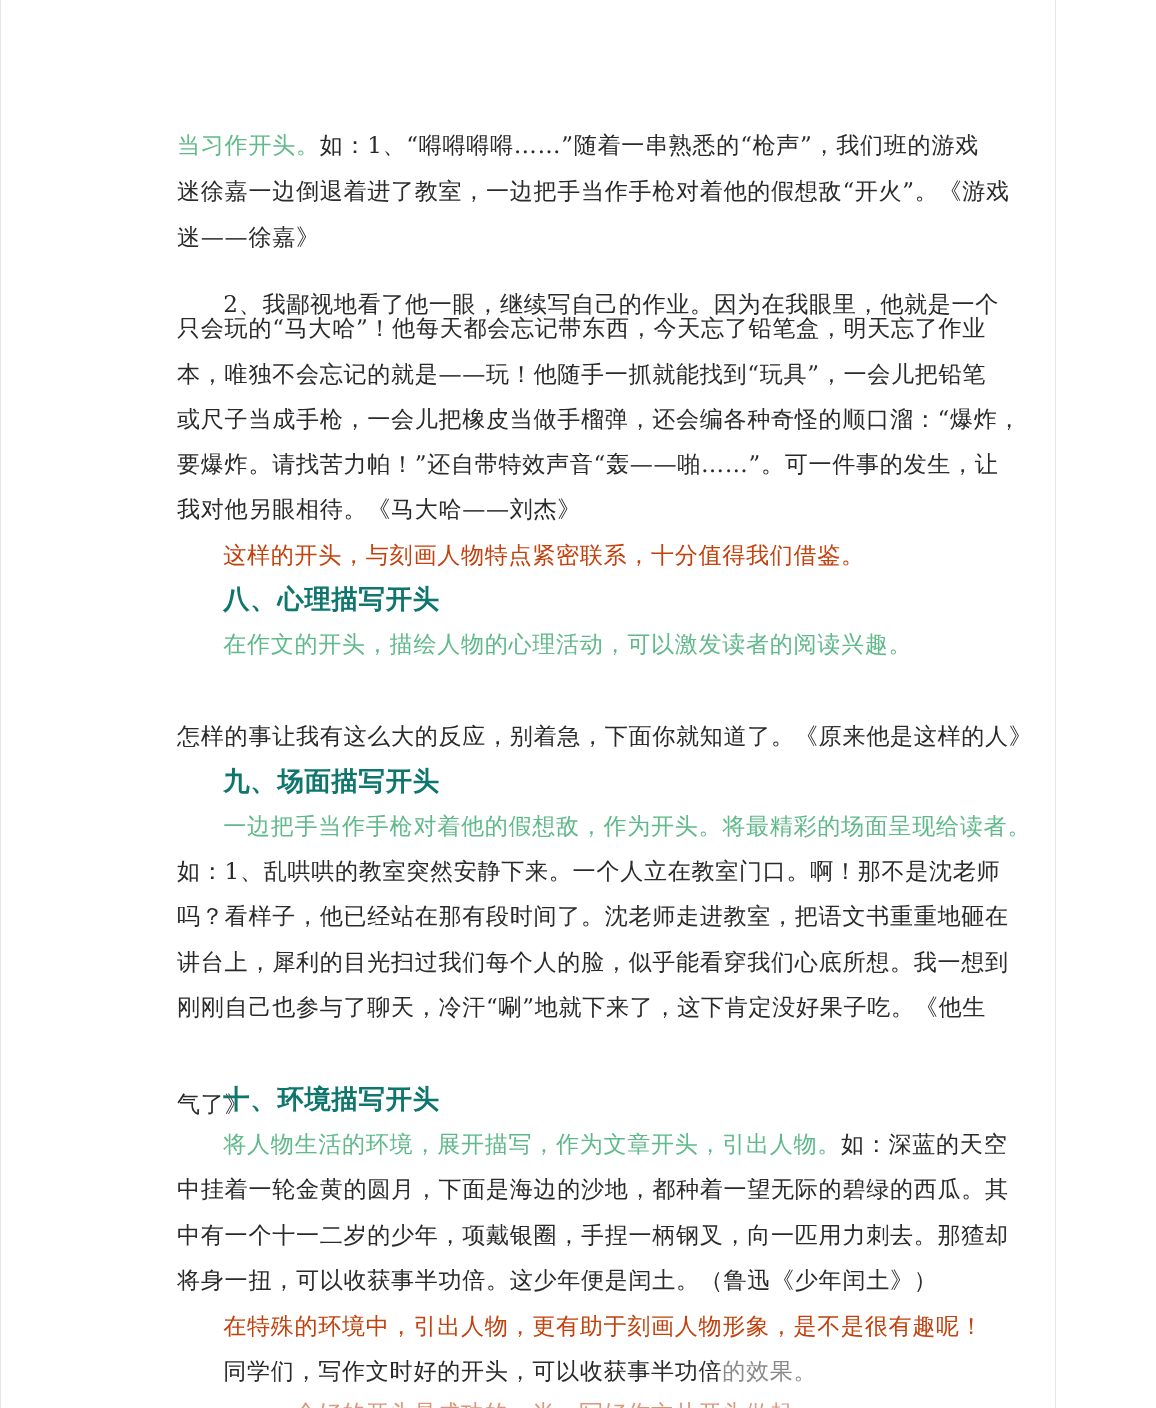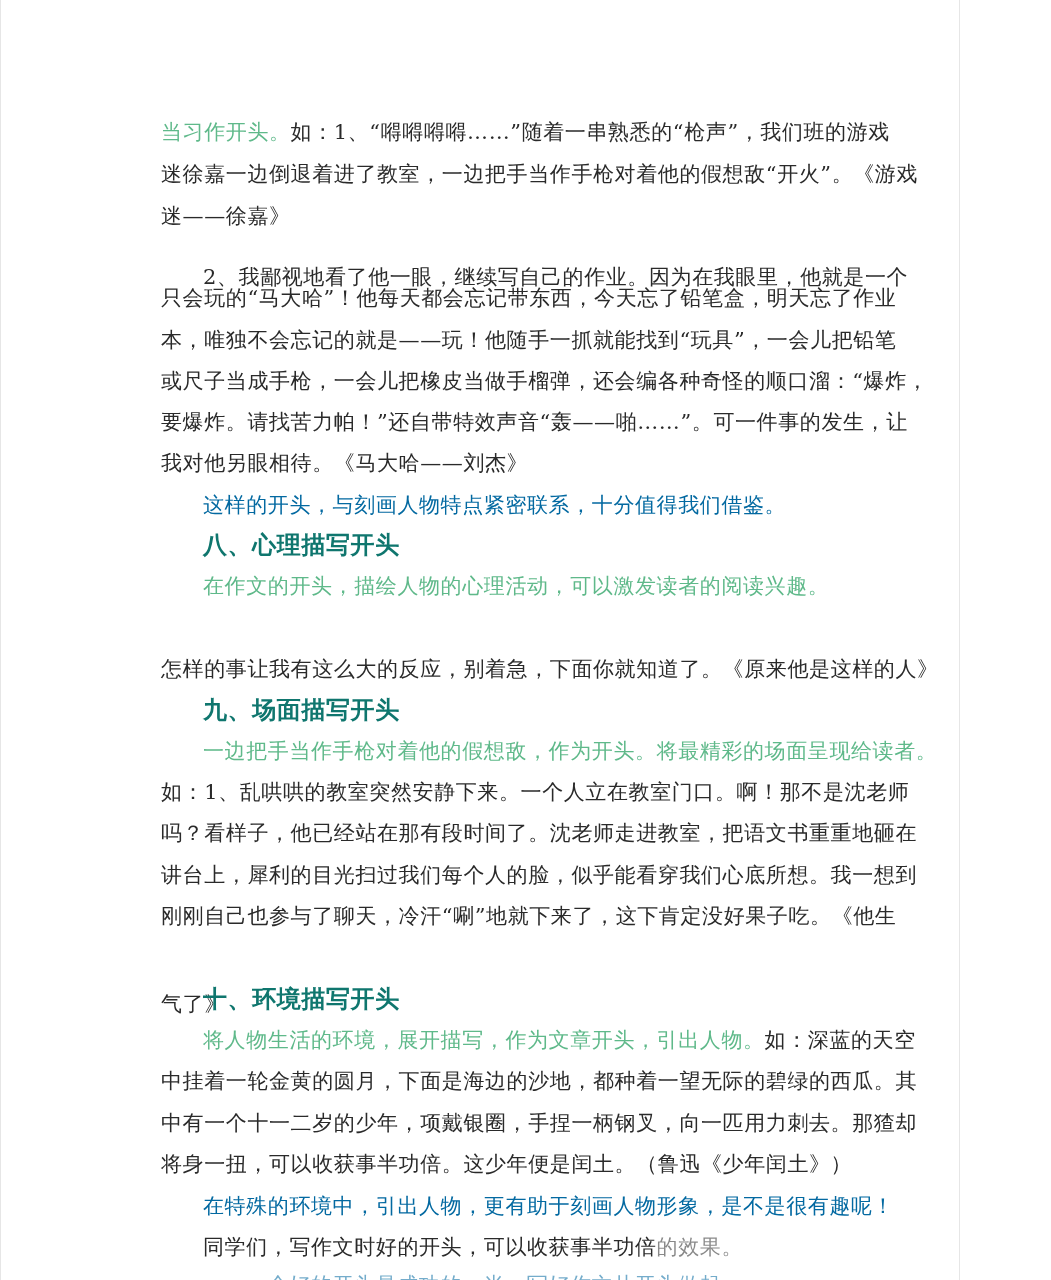--- a/index.html
+++ b/index.html
@@ -35,21 +35,21 @@
       letter-spacing: 0.6px;
     }
     .indent { left: 202px; }
     .heading {
       font-family: "DejaVu Sans", "Liberation Sans", sans-serif;
       font-weight: bold;
       font-size: 24px;
       color: #0f766e;
     }
     .green { color: #5fb98a; }
-    .red { color: #0369a1; }
+    .red { color: #c2410c; }
     .dark { color: #2a2a2a; }
     .faded { opacity: 0.55; }
     .cutoff {
       position: absolute;
       left: 0; top: 1262px;
       width: 1051px; height: 18px;
       overflow: hidden;
     }
     .cutoff .line { top: 8px; }
   </style>

